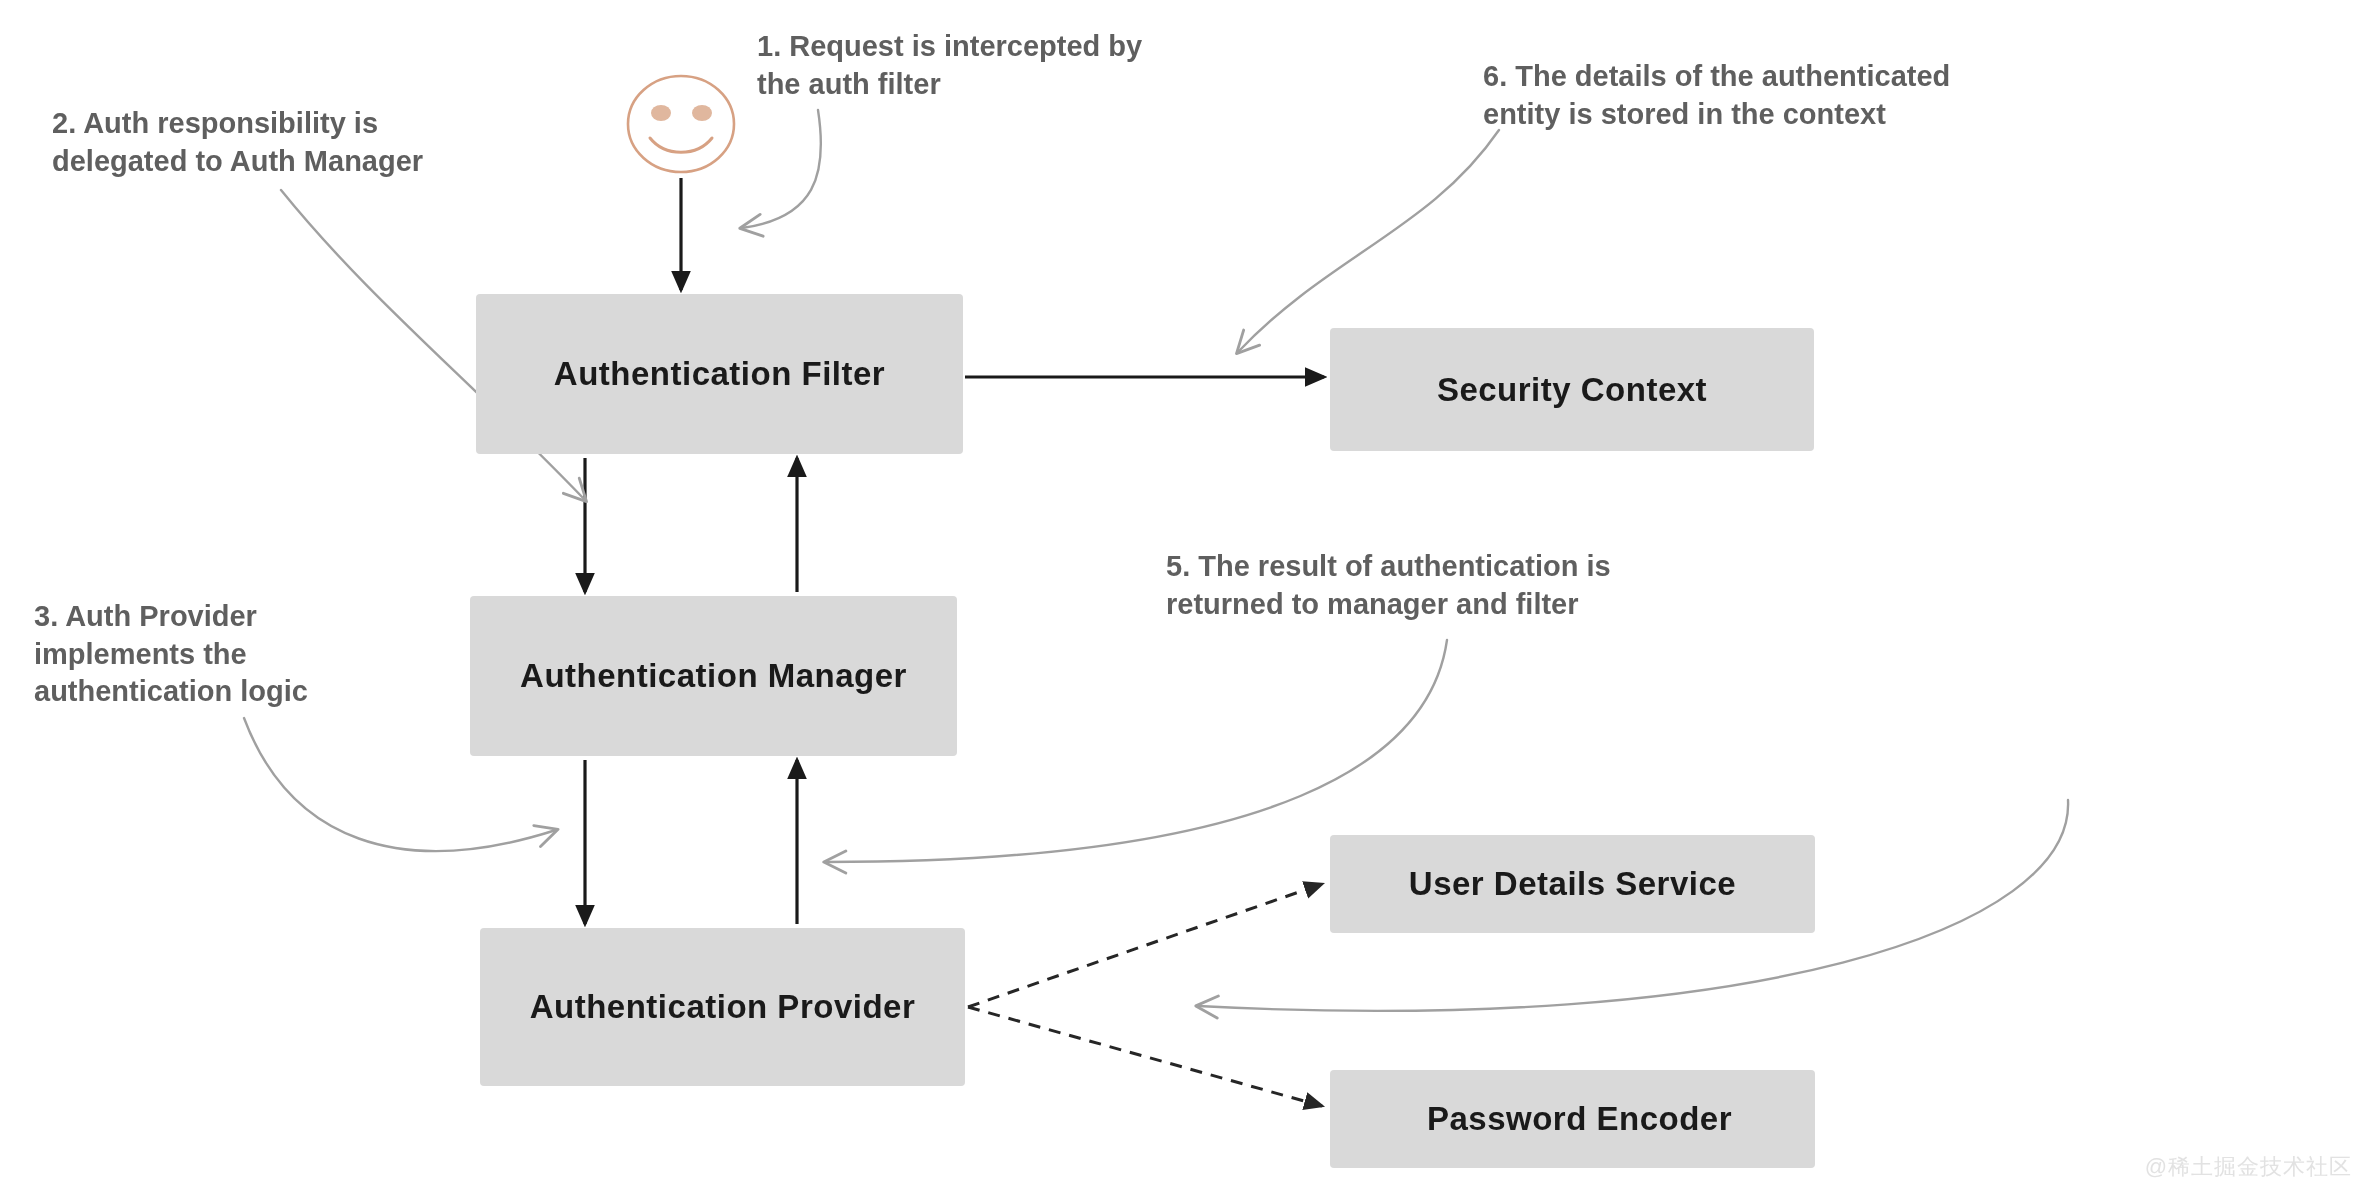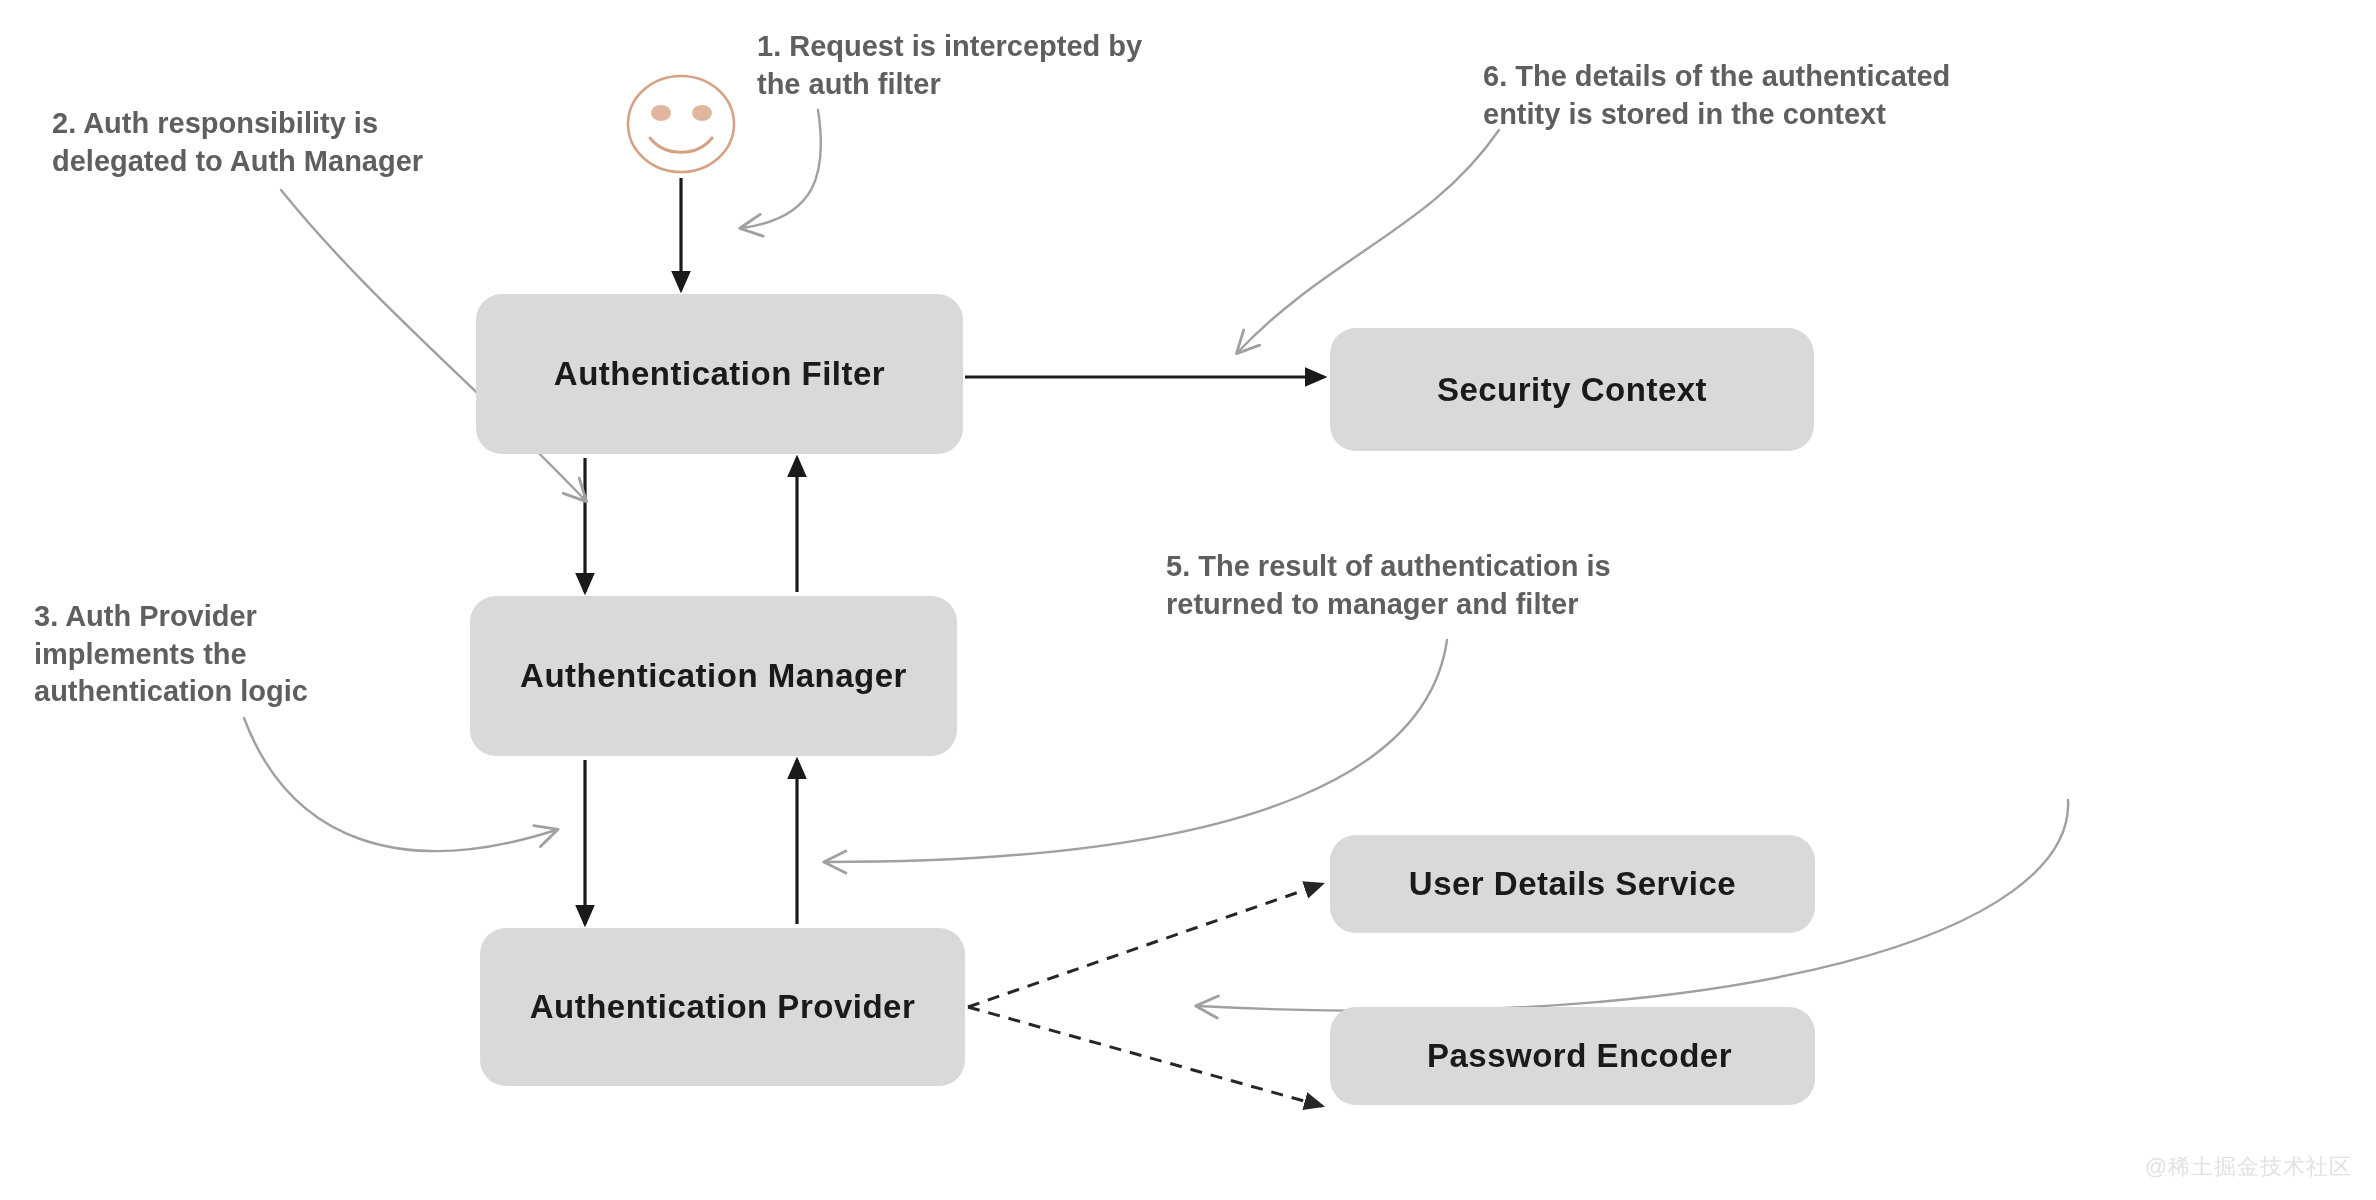--- a/index.html
+++ b/index.html
@@ -18,21 +18,21 @@
   #diagram-svg {
     position: absolute;
     left: 0;
     top: 0;
     width: 2376px;
     height: 1200px;
   }
   .node-box {
     position: absolute;
     background: #d9d9d9;
-    border-radius: 26px;
+    border-radius: 4px;
     display: flex;
     align-items: center;
     justify-content: center;
     box-sizing: border-box;
   }
   .node-label {
     font-family: "Liberation Sans", sans-serif;
     font-weight: bold;
     font-size: 33px;
     color: #1a1a1a;
@@ -127,21 +127,21 @@
   </div>
 
   <div class="node-box" style="left:480px; top:928px; width:485px; height:158px;">
     <span class="node-label">Authentication  Provider</span>
   </div>
 
   <div class="node-box" style="left:1330px; top:835px; width:485px; height:98px;">
     <span class="node-label">User Details Service</span>
   </div>
 
-  <div class="node-box" style="left:1330px; top:1007px; width:485px; height:98px;padding-left:14px;">
+  <div class="node-box" style="left:1330px; top:1070px; width:485px; height:98px;padding-left:14px;">
     <span class="node-label">Password Encoder</span>
   </div>
 
   <div class="annotation" style="left:757px; top:28px; width:520px;">1. Request is intercepted by
 the auth filter</div>
 
   <div class="annotation" style="left:52px; top:105px; width:460px;">2. Auth responsibility is
 delegated to Auth Manager</div>
 
   <div class="annotation" style="left:34px; top:598px; width:360px;">3. Auth Provider

